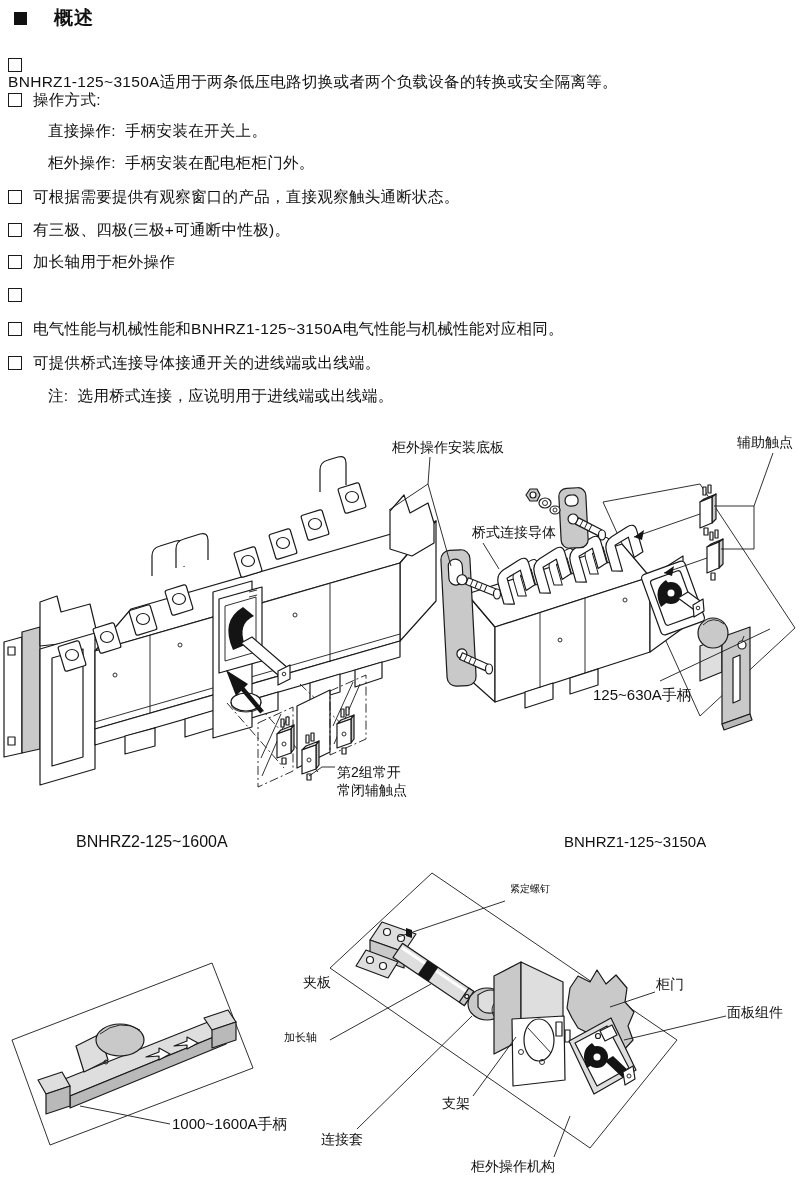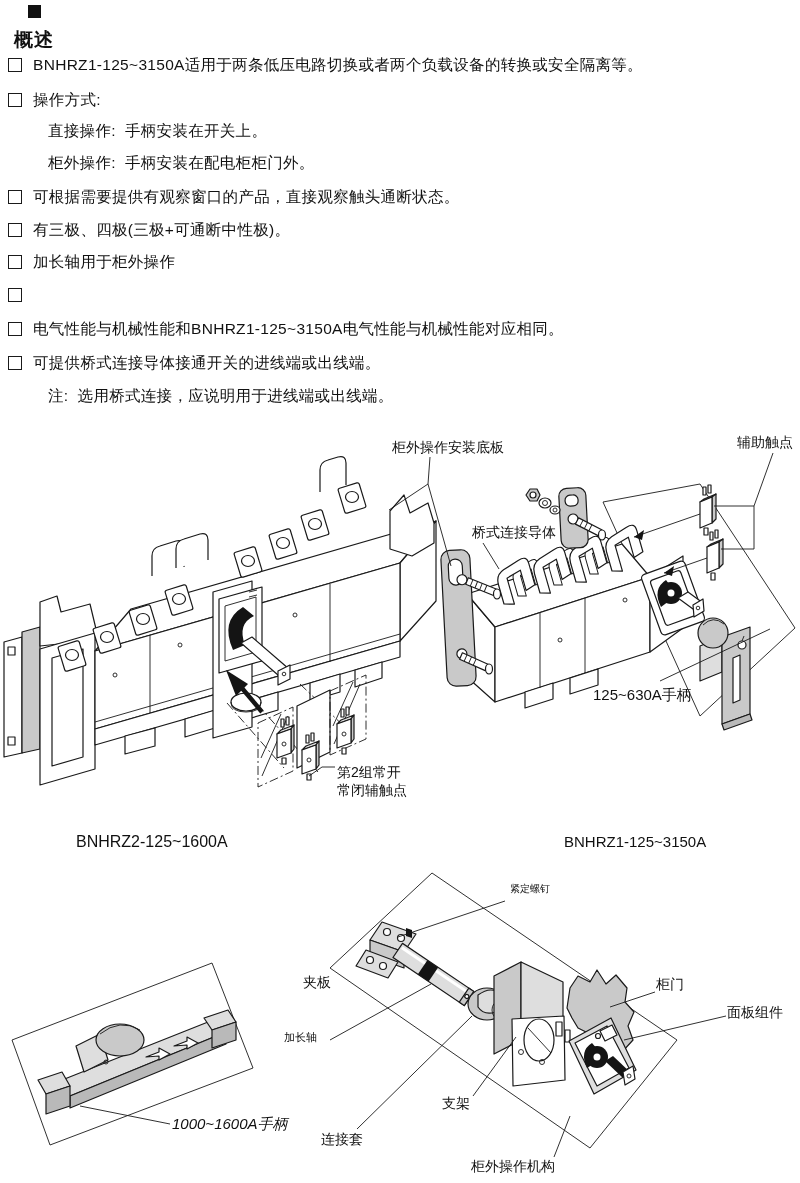--- a/index.html
+++ b/index.html
@@ -1,18 +1,18 @@
 <!DOCTYPE html>
 <html><head>
 <meta charset="utf-8">
 <style>
   html,body{margin:0;padding:0;}
   body{width:800px;height:1183px;background:#ffffff;position:relative;overflow:hidden;
        font-family:"Liberation Sans","DejaVu Sans",sans-serif;color:#111;}
-  .title-row{position:absolute;top:5px;left:14px;display:flex;align-items:center;gap:9px;flex-direction:column;}
+  .title-row{position:absolute;top:5px;left:14px;display:flex;align-items:center;gap:27px;}
   .sq{width:13px;height:13px;background:#111;flex:none;}
   .ttl{font-size:19px;font-weight:bold;letter-spacing:1px;}
   .brow{position:absolute;display:flex;}
   .cb{width:12px;height:12px;border:1.7px solid #1a1a1a;margin:3px 11px 0 0;flex:none;background:#fff;}
   .btxt{font-size:15.5px;line-height:20px;letter-spacing:.3px;white-space:pre;}
   .dlabel{position:absolute;line-height:1.15;white-space:nowrap;color:#111;}
   #art{position:absolute;left:0;top:420px;}
   .fw{fill:#fff;stroke:#1a1a1a;stroke-width:1.2;stroke-linejoin:round;}
   .fg{fill:#c9c9c9;stroke:#1a1a1a;stroke-width:1.2;stroke-linejoin:round;}
   .fg2{fill:#dedede;stroke:#1a1a1a;stroke-width:1.2;stroke-linejoin:round;}
@@ -23,21 +23,21 @@
 </style>
 </head>
 <body>
 
 <div class="title-row">
   <span class="sq"></span>
   <span class="ttl">概述</span>
 </div>
 
 <div id="bullet-list">
-    <div class="brow" style="top: 55px; left: 8px;">
+    <div class="brow" style="top: 55px; left: 8px; flex-direction: column;">
       <span class="cb"></span>
       <span class="btxt">BNHRZ1-125~3150A适用于两条低压电路切换或者两个负载设备的转换或安全隔离等。</span>
     </div>
     <div class="brow" style="top: 90px; left: 8px;">
       <span class="cb"></span>
       <span class="btxt">操作方式:</span>
     </div>
     <div class="brow" style="top: 121px; left: 48px;">
       <span class="btxt">直接操作:  手柄安装在开关上。</span>
     </div>
@@ -81,21 +81,21 @@
     <div class="dlabel" style="left: 76px; top: 833px; font-size: 16px;">BNHRZ2-125~1600A</div>
     <div class="dlabel" style="left: 564px; top: 833px; font-size: 15px;">BNHRZ1-125~3150A</div>
     <div class="dlabel" style="left: 510px; top: 883px; font-size: 10px;">紧定螺钉</div>
     <div class="dlabel" style="left: 303px; top: 974px; font-size: 14px;">夹板</div>
     <div class="dlabel" style="left: 284px; top: 1031px; font-size: 11px;">加长轴</div>
     <div class="dlabel" style="left: 321px; top: 1131px; font-size: 14px;">连接套</div>
     <div class="dlabel" style="left: 442px; top: 1095px; font-size: 14px;">支架</div>
     <div class="dlabel" style="left: 656px; top: 976px; font-size: 14px;">柜门</div>
     <div class="dlabel" style="left: 727px; top: 1004px; font-size: 14px;">面板组件</div>
     <div class="dlabel" style="left: 471px; top: 1158px; font-size: 14px;">柜外操作机构</div>
-    <div class="dlabel" style="left: 172px; top: 1115px; font-size: 15px; font-style: italic;">1000~1600A手柄</div>
+    <div class="dlabel" style="left: 172px; top: 1115px; font-size: 15px;">1000~1600A手柄</div>
   </div>
 
 <svg id="art" width="800" height="763" viewBox="0 420 800 763">
 
   <g>
 
     <polygon class="fw" points="4,642 22,637 22,753 4,757"></polygon>
     <rect class="fw" x="8" y="647" width="7" height="8"></rect>
     <rect class="fw" x="8" y="737" width="7" height="8"></rect>
     <polygon class="fg" points="22,632 40,627 40,749 22,753"></polygon>

